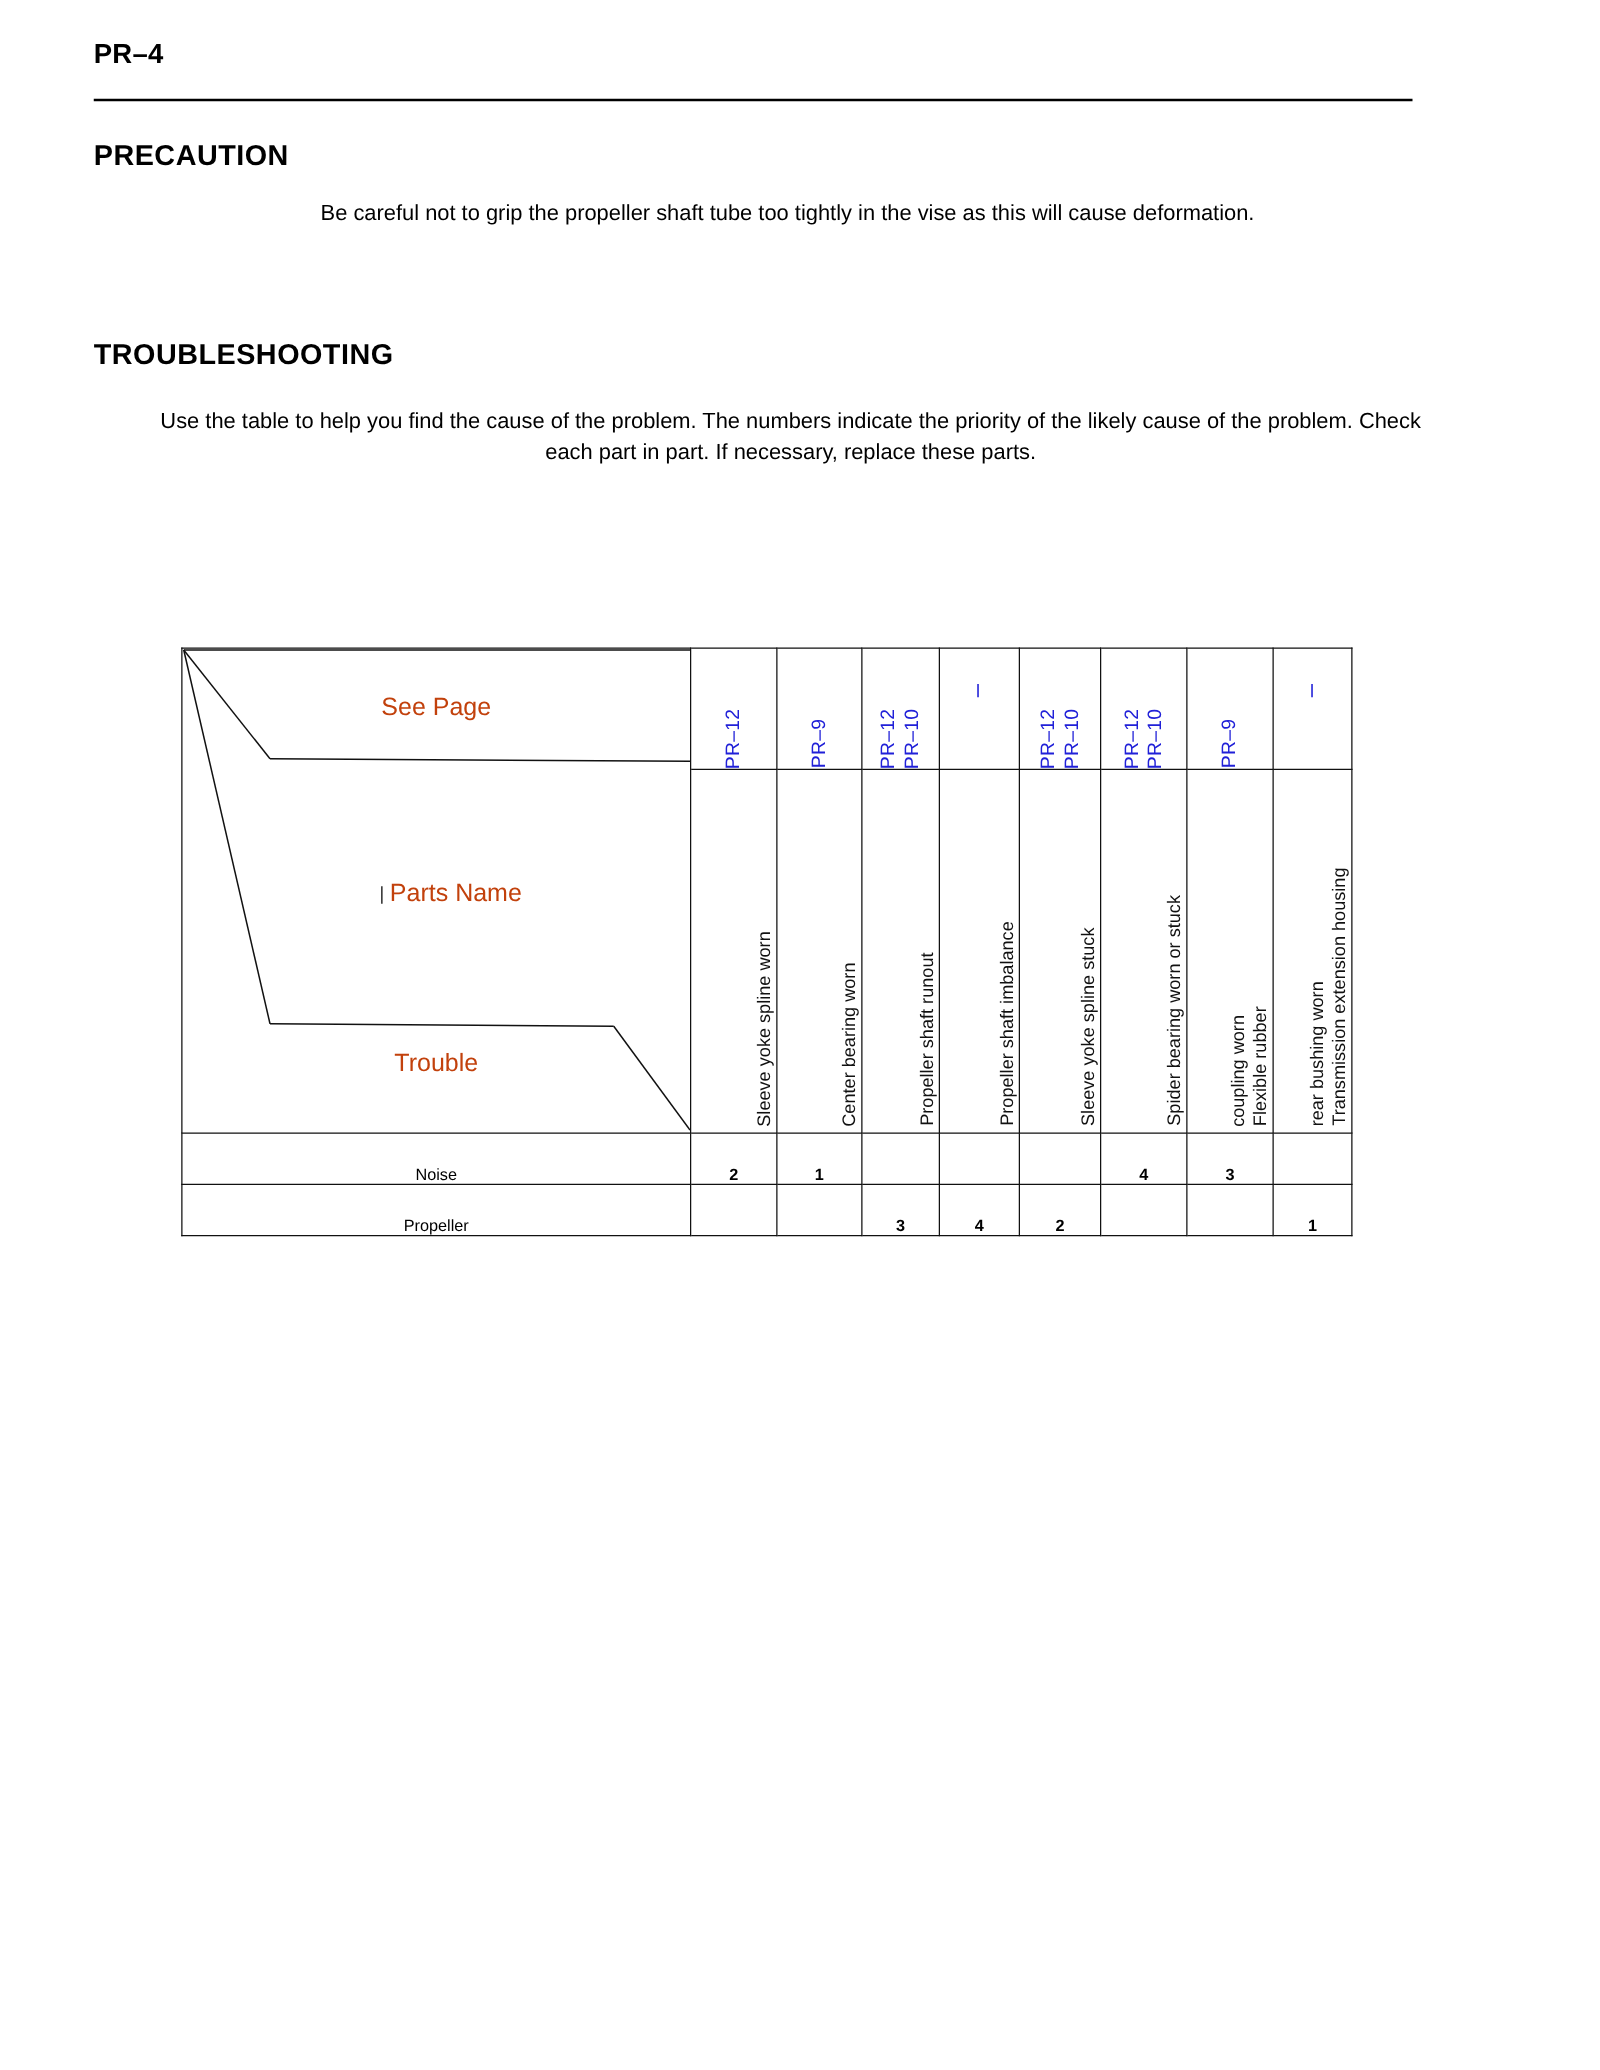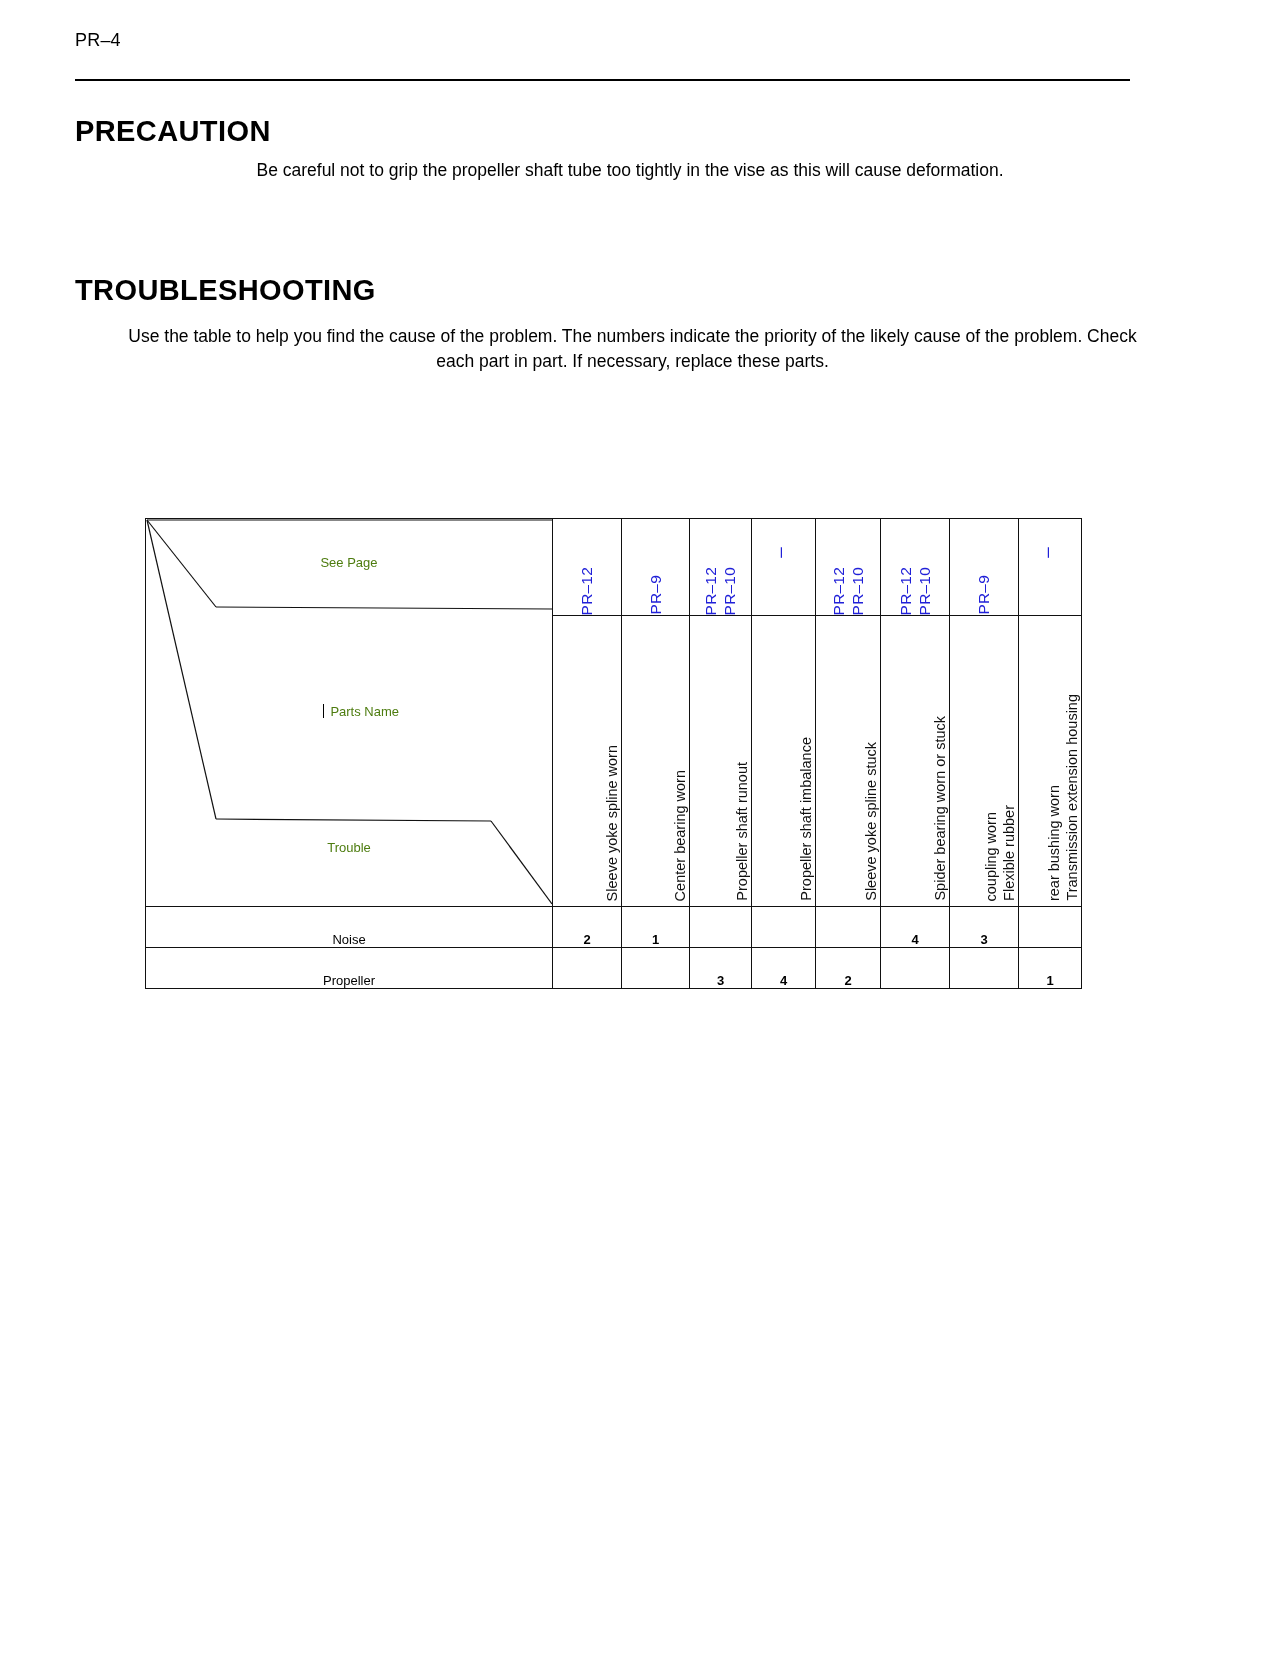--- a/index.html
+++ b/index.html
@@ -11,38 +11,38 @@
     position:relative;
     overflow:hidden;
   }
 
   
   .page-head{
     position:absolute; left:0; top:0; width:1280px; height:86px;
   }
   .page-num{
     position:absolute; left:75px; top:30px;
-    font-size:18px; font-weight:normal; letter-spacing:0.2px;
+    font-size:22px; font-weight:bold; letter-spacing:0.2px;
   }
   .head-center{
     position:absolute; left:0; top:56px; width:1280px;
     text-align:center;
     font-size:14.5px;
   }
   .head-center .bold{ font-weight:bold; letter-spacing:0.1px;}
   .head-center .dash{ padding:0 10px; font-weight:normal;}
   .head-rule{
     position:absolute; left:75px; top:79px; width:1055px; height:0;
     border-top:2.6px solid #000;
   }
 
   
   .sec-title{
     position:absolute;
-    font-size:29px; font-weight:bold; letter-spacing:0.4px;
+    font-size:23px; font-weight:bold; letter-spacing:0.4px;
   }
   .sec-body{
     position:absolute;
     font-size:17.5px; line-height:1.48;text-align:center;
   }
 
   #precaution-title{ left:75px; top:96px;}
   #precaution-body{ left:125px; top:140px; width:1010px;}
 
   #trouble-title{ left:75px; top:255px;}
@@ -70,23 +70,23 @@
   
   .corner{
     position:relative;
     width:406px;
     border:1.1px solid #111;
     vertical-align:top;
   }
   .corner svg{ position:absolute; left:0; top:0; }
   .corner .lbl{
     position:absolute;
-    font-size:13px;
+    font-size:20px;
     white-space:nowrap;
-    color:#4d7c0f;
+    color:#c2410c;
   }
   .corner .lbl-seepage{ left:0; top:36px; width:406px; text-align:center;}
   .corner .lbl-parts{ left:12px; top:185px; width:406px; text-align:center;}
   .corner .lbl-trouble{ left:0; top:321px; width:406px; text-align:center;}
   .corner .bar{
     display:inline-block;
     width:1.4px;height:14px;background:#000;
     vertical-align:-2px;margin-right:6px;
   }
 

